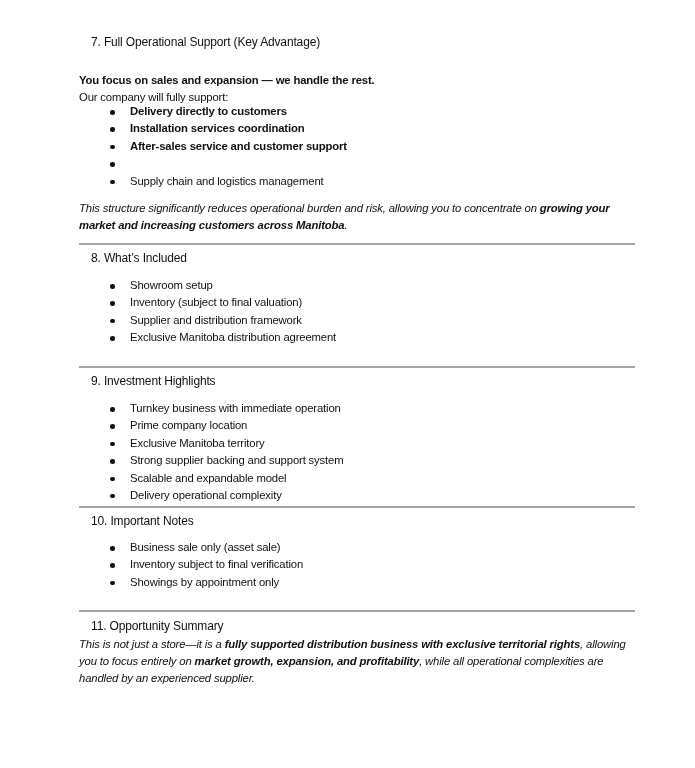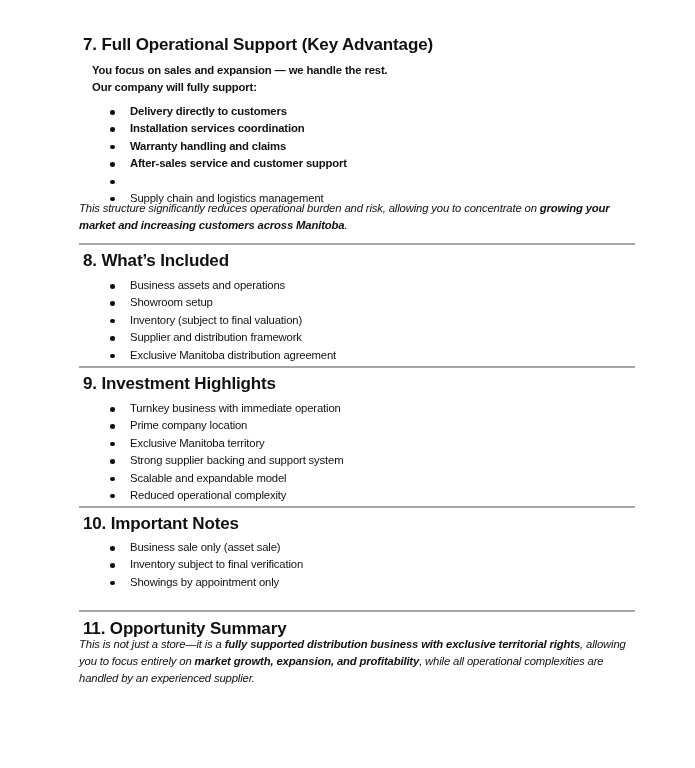--- a/index.html
+++ b/index.html
@@ -17,31 +17,32 @@
       font-size: 11.3px;
       letter-spacing: -0.15px;
     }
     .page {
       position: absolute;
       left: 79px;
       top: 0;
       width: 556px;
     }
     .section-title {
-      font-weight: bold;
-      font-size: 17px;
+      font-weight: normal;
+      font-size: 12px;
       position: absolute;
-      left: 4px;
+      left: 12px;
       white-space: nowrap;
     }
     .line {
       position: absolute;
-      left: 13px;
+      left: 0;
       white-space: nowrap;
       line-height: 17px;
+      margin-top: 10px;
     }
     .para {
       position: absolute;
       left: 0;
       width: 558px;
       line-height: 17px;
       font-style: italic;
     }
     .bold { font-weight: bold; }
     ul.bullets {
@@ -76,52 +77,50 @@
       background: #a6a6a6;
     }
   </style>
 </head>
 <body>
 
 <div class="page">
 
   <div class="section-title" style="top:35px;">7. Full Operational Support (Key Advantage)</div>
   <div class="line bold" style="top:62px;">You focus on sales and expansion — we handle the rest.</div>
-  <div class="line" style="top:79px;font-weight:bold;">Our company will fully support:</div>
+  <div class="line" style="top:79px;">Our company will fully support:</div>
   <ul class="bullets" id="list-s7" style="top:95px;">
       <li class="strong"><span class="dot"></span><span>Delivery directly to customers</span></li>
       <li class="strong"><span class="dot"></span><span>Installation services coordination</span></li>
-      <li class="strong"><span class="dot"></span><span>Warranty handling and claims</span></li>
       <li class="strong"><span class="dot"></span><span>After-sales service and customer support</span></li>
       <li class="strong"><span class="dot"></span></li>
       <li><span class="dot"></span><span>Supply chain and logistics management</span></li>
     </ul>
   <div class="para" style="top:200px;"><span>This structure significantly reduces operational burden and risk, allowing you to concentrate on </span><span class="bold">growing your market and increasing customers across Manitoba</span><span>.</span></div>
 
   <div class="rule" style="top:243px;"></div>
 
   <div class="section-title" style="top:251px;">8. What’s Included</div>
   <ul class="bullets" id="list-s8" style="top:269px;">
-      <li><span class="dot"></span><span>Business assets and operations</span></li>
       <li><span class="dot"></span><span>Showroom setup</span></li>
       <li><span class="dot"></span><span>Inventory (subject to final valuation)</span></li>
       <li><span class="dot"></span><span>Supplier and distribution framework</span></li>
       <li><span class="dot"></span><span>Exclusive Manitoba distribution agreement</span></li>
     </ul>
 
   <div class="rule" style="top:366px;"></div>
 
   <div class="section-title" style="top:374px;">9. Investment Highlights</div>
   <ul class="bullets" id="list-s9" style="top:392px;">
       <li><span class="dot"></span><span>Turnkey business with immediate operation</span></li>
       <li><span class="dot"></span><span>Prime company location</span></li>
       <li><span class="dot"></span><span>Exclusive Manitoba territory</span></li>
       <li><span class="dot"></span><span>Strong supplier backing and support system</span></li>
       <li><span class="dot"></span><span>Scalable and expandable model</span></li>
-      <li><span class="dot"></span><span>Reduced operational complexity</span></li>
+      <li><span class="dot"></span><span>Delivery operational complexity</span></li>
     </ul>
 
   <div class="rule" style="top:506px;"></div>
 
   <div class="section-title" style="top:514px;">10. Important Notes</div>
   <ul class="bullets" id="list-s10" style="top:531px;">
       <li><span class="dot"></span><span>Business sale only (asset sale)</span></li>
       <li><span class="dot"></span><span>Inventory subject to final verification</span></li>
       <li><span class="dot"></span><span>Showings by appointment only</span></li>
     </ul>

